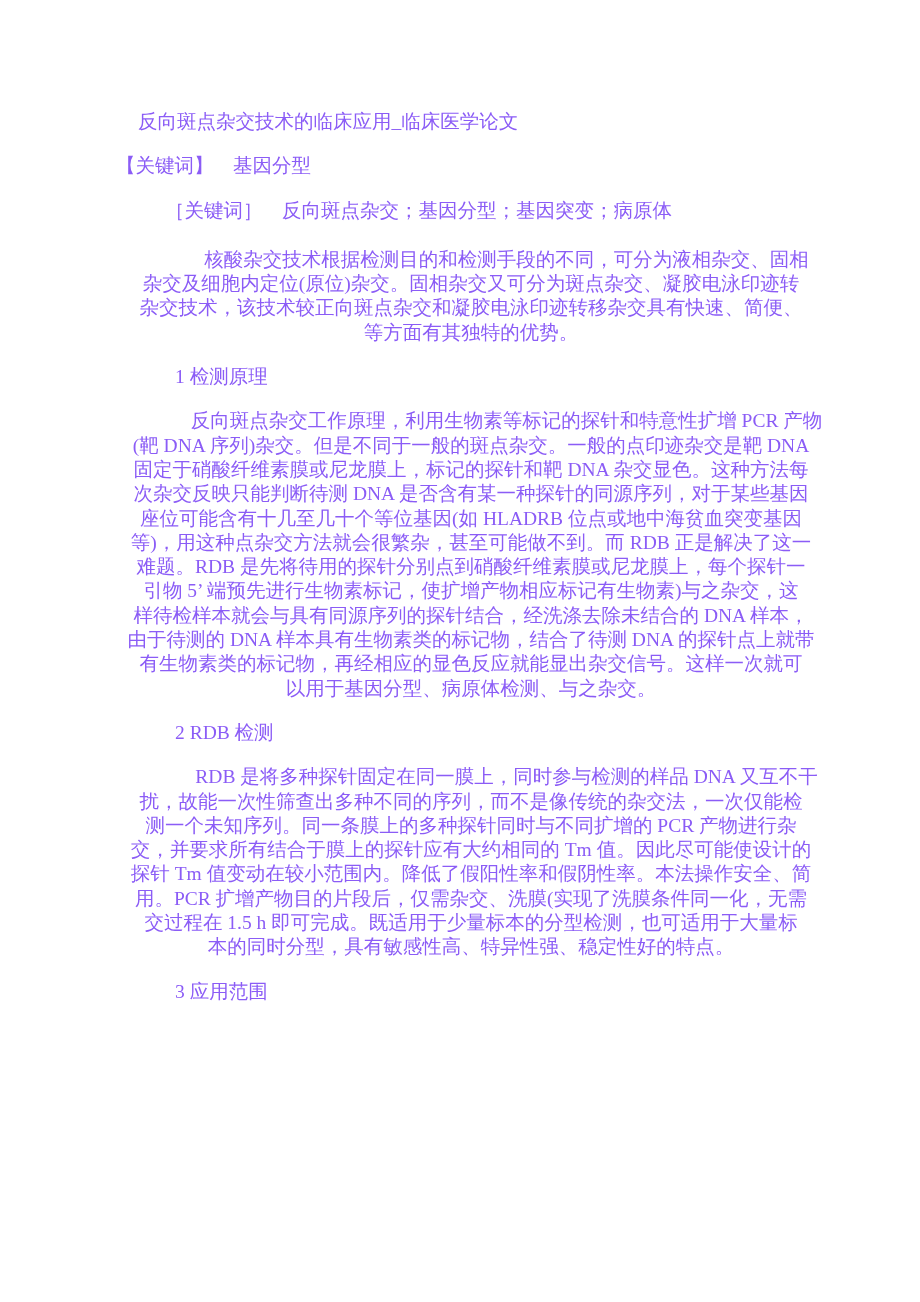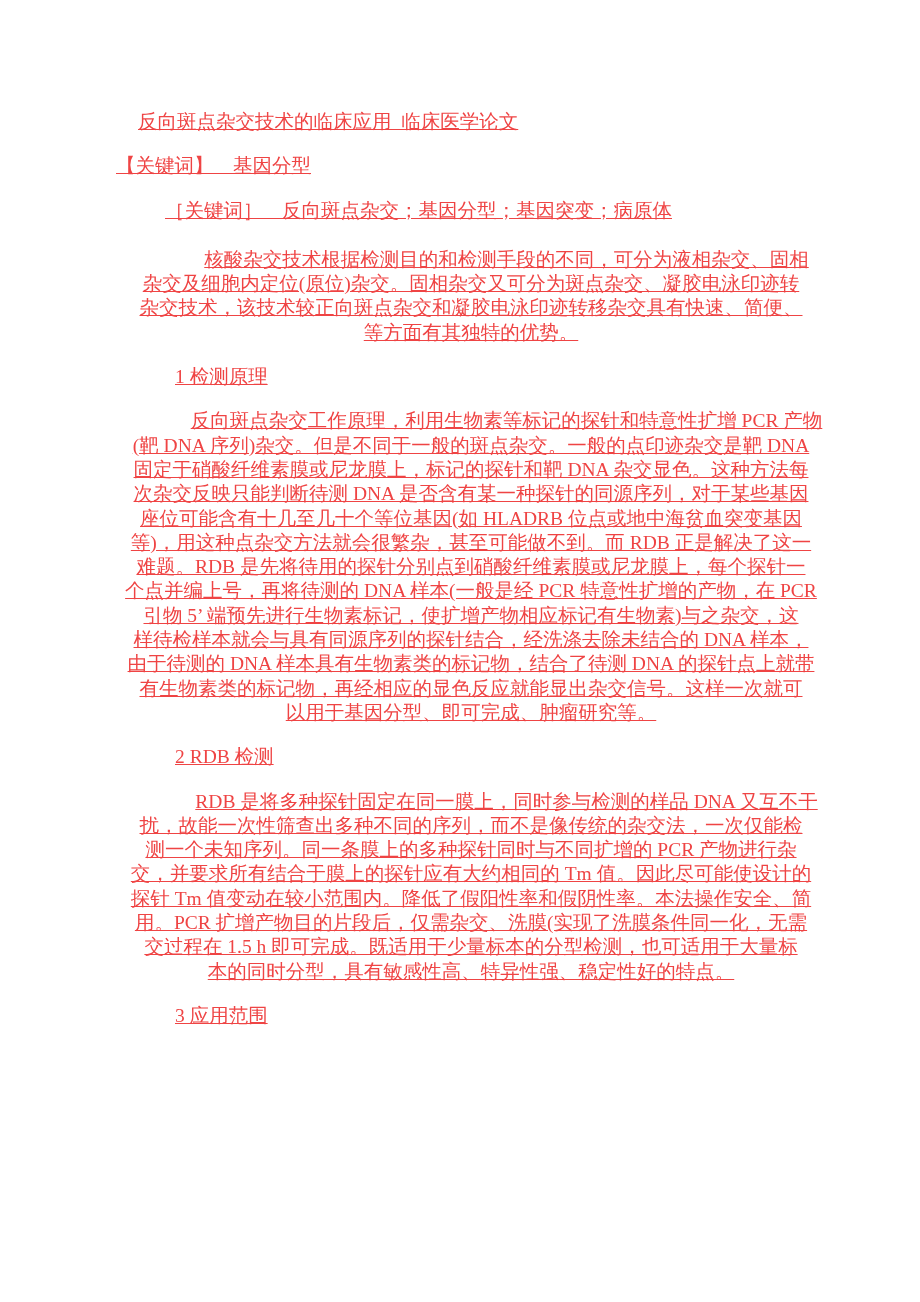--- a/index.html
+++ b/index.html
@@ -11,22 +11,21 @@
     position: relative;
     box-sizing: border-box;
     width: 920px;
     height: 1302px;
     background: #ffffff;
     overflow: hidden;
     padding: 110px 82px 0 104px;
     font-family: "Liberation Serif", "DejaVu Serif", serif;
     font-size: 19.5px;
     line-height: 24.3px;
-    color: #ef4444;
-    text-decoration: underline;
+    color: #8b5cf6;
   }
   .block {
     margin: 20px 0 0 0;
   }
   .block:first-child {
     margin-top: 0;
   }
   .doc-title {
     padding-left: 34px;
     white-space: nowrap;
@@ -76,26 +75,25 @@
   <div class="block section-heading">1 检测原理</div>
 
   <div class="block para">
       <div class="tline">反向斑点杂交工作原理，利用生物素等标记的探针和特意性扩增 PCR 产物</div>
       <div class="tline">(靶 DNA 序列)杂交。但是不同于一般的斑点杂交。一般的点印迹杂交是靶 DNA</div>
       <div class="tline">固定于硝酸纤维素膜或尼龙膜上，标记的探针和靶 DNA 杂交显色。这种方法每</div>
       <div class="tline">次杂交反映只能判断待测 DNA 是否含有某一种探针的同源序列，对于某些基因</div>
       <div class="tline">座位可能含有十几至几十个等位基因(如 HLADRB 位点或地中海贫血突变基因</div>
       <div class="tline">等)，用这种点杂交方法就会很繁杂，甚至可能做不到。而 RDB 正是解决了这一</div>
       <div class="tline">难题。RDB 是先将待用的探针分别点到硝酸纤维素膜或尼龙膜上，每个探针一</div>
-      <div class="tline">个点并编上号，再将待测的 DNA 样本(一般是经 PCR 特意性扩增的产物，在 PCR</div>
       <div class="tline">引物 5’ 端预先进行生物素标记，使扩增产物相应标记有生物素)与之杂交，这</div>
       <div class="tline">样待检样本就会与具有同源序列的探针结合，经洗涤去除未结合的 DNA 样本，</div>
       <div class="tline">由于待测的 DNA 样本具有生物素类的标记物，结合了待测 DNA 的探针点上就带</div>
       <div class="tline">有生物素类的标记物，再经相应的显色反应就能显出杂交信号。这样一次就可</div>
-      <div class="tline">以用于基因分型、即可完成、肿瘤研究等。</div>
+      <div class="tline">以用于基因分型、病原体检测、与之杂交。</div>
     </div>
 
   <div class="block section-heading">2 RDB 检测</div>
 
   <div class="block para">
       <div class="tline">RDB 是将多种探针固定在同一膜上，同时参与检测的样品 DNA 又互不干</div>
       <div class="tline">扰，故能一次性筛查出多种不同的序列，而不是像传统的杂交法，一次仅能检</div>
       <div class="tline">测一个未知序列。同一条膜上的多种探针同时与不同扩增的 PCR 产物进行杂</div>
       <div class="tline">交，并要求所有结合于膜上的探针应有大约相同的 Tm 值。因此尽可能使设计的</div>
       <div class="tline">探针 Tm 值变动在较小范围内。降低了假阳性率和假阴性率。本法操作安全、简</div>

